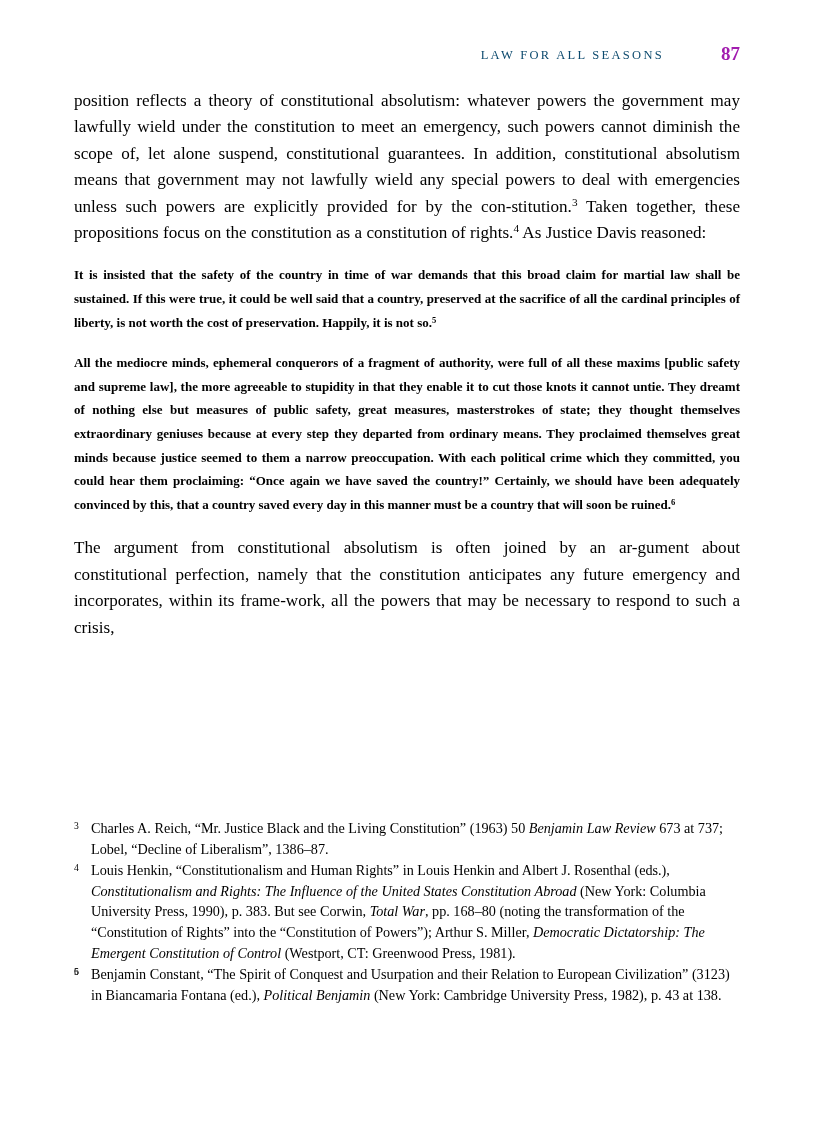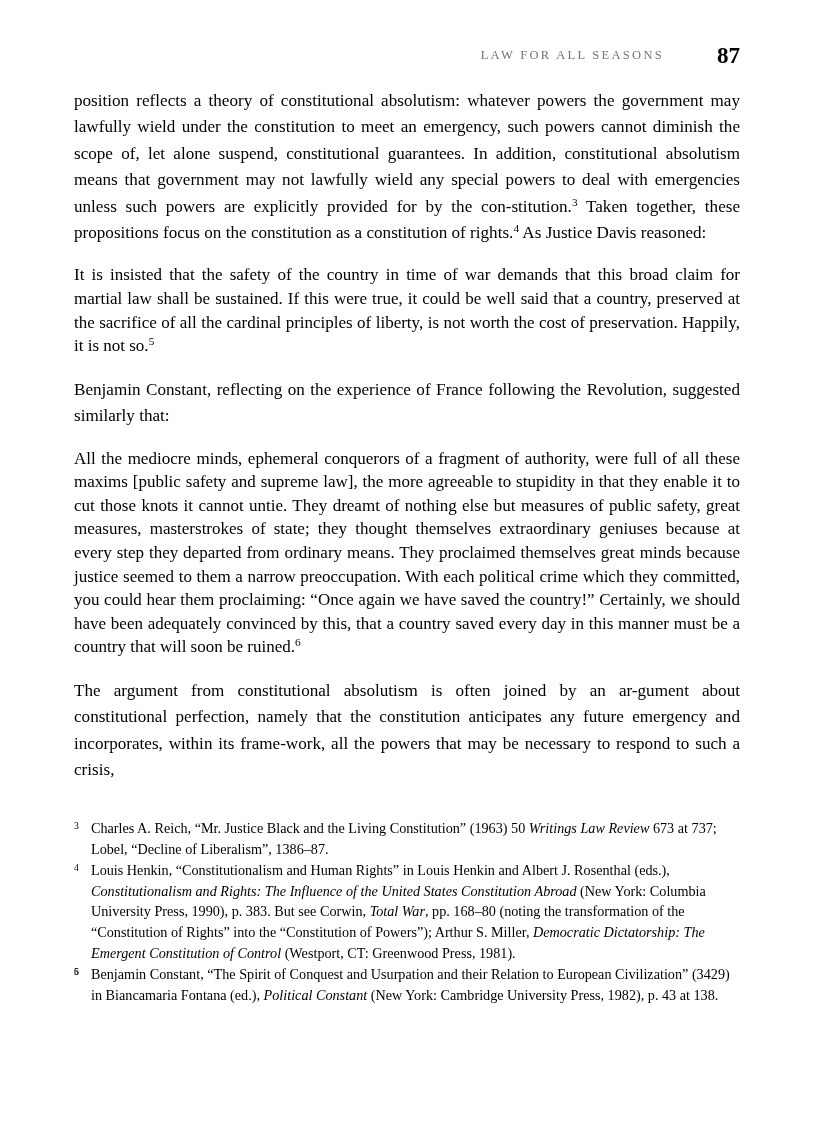--- a/index.html
+++ b/index.html
@@ -35,29 +35,29 @@
   }
   .runhead-title {
     position: absolute;
     right: 76px;
     top: 0;
     font-size: 12.5px;
     letter-spacing: 2.3px;
     font-variant: small-caps;
     text-transform: uppercase;
     white-space: nowrap;
-    color: #737373;
+    color: #0c4a6e;
   }
   .runhead-pageno {
     position: absolute;
     right: 0;
     top: -5px;
-    font-size: 23px;
+    font-size: 19px;
     font-weight: 600;
-    color: #000000;
+    color: #a21caf;
   }
 
   
   .column {
     position: absolute;
     left: 74px;
     top: 88px;
     width: 666px;
   }
 
@@ -69,24 +69,25 @@
   }
 
   .body-par {
     font-size: 17.1px;
     line-height: 26.4px;
     letter-spacing: 0.01px;
     margin-bottom: 0;
   }
 
   .blockquote {
-    font-size: 17px;
+    font-size: 13px;
     line-height: 23.6px;
     margin-top: 17px;
     margin-bottom: 0;
+    font-weight: bold;
   }
 
   .gap-after-quote { margin-top: 19px; }
 
   sup {
     font-size: 0.66em;
     vertical-align: 0.52em;
     line-height: 0;
   }
 
@@ -124,39 +125,38 @@
     <div class="runhead-title">Law for All Seasons</div>
     <div class="runhead-pageno">87</div>
   </div>
 
   <div class="column">
 
     <p class="body-par"><span>position reflects a theory of constitutional absolutism: whatever powers the government may lawfully wield under the constitution to meet an emergency, such powers cannot diminish the scope of, let alone suspend, constitutional guarantees. In addition, constitutional absolutism means that government may not lawfully wield any special powers to deal with emergencies unless such powers are explicitly provided for by the con-stitution.</span><sup>3</sup><span> Taken together, these propositions focus on the constitution as a constitution of rights.</span><sup>4</sup><span> As Justice Davis reasoned:</span></p>
 
     <p class="blockquote"><span>It is insisted that the safety of the country in time of war demands that this broad claim for martial law shall be sustained. If this were true, it could be well said that a country, preserved at the sacrifice of all the cardinal principles of liberty, is not worth the cost of preservation. Happily, it is not so.</span><sup>5</sup></p>
 
-    <p class="body-par gap-after-quote">Benjamin Constant, reflecting on the experience of France following the Revolution, suggested similarly that:</p>
 
     <p class="blockquote"><span>All the mediocre minds, ephemeral conquerors of a fragment of authority, were full of all these maxims [public safety and supreme law], the more agreeable to stupidity in that they enable it to cut those knots it cannot untie. They dreamt of nothing else but measures of public safety, great measures, masterstrokes of state; they thought themselves extraordinary geniuses because at every step they departed from ordinary means. They proclaimed themselves great minds because justice seemed to them a narrow preoccupation. With each political crime which they committed, you could hear them proclaiming: “Once again we have saved the country!” Certainly, we should have been adequately convinced by this, that a country saved every day in this manner must be a country that will soon be ruined.</span><sup>6</sup></p>
 
     <p class="body-par gap-after-quote">The argument from constitutional absolutism is often joined by an ar-gument about constitutional perfection, namely that the constitution anticipates any future emergency and incorporates, within its frame-work, all the powers that may be necessary to respond to such a crisis,</p>
 
   </div>
 
   <div class="footnotes">
     <div class="fn">
       <span class="fn-num">3</span>
-      <span class="fn-text"><span>Charles A. Reich, “Mr. Justice Black and the Living Constitution” (1963) 50 </span><i>Writings Law Review</i><span> 673 at 737; Lobel, “Decline of Liberalism”, 1386–87.</span></span>
+      <span class="fn-text"><span>Charles A. Reich, “Mr. Justice Black and the Living Constitution” (1963) 50 </span><i>Benjamin Law Review</i><span> 673 at 737; Lobel, “Decline of Liberalism”, 1386–87.</span></span>
     </div>
     <div class="fn">
       <span class="fn-num">4</span>
       <span class="fn-text"><span>Louis Henkin, “Constitutionalism and Human Rights” in Louis Henkin and Albert J. Rosenthal (eds.), </span><i>Constitutionalism and Rights: The Influence of the United States Constitution Abroad</i><span> (New York: Columbia University Press, 1990), p. 383. But see Corwin, </span><i>Total War</i><span>, pp. 168–80 (noting the transformation of the “Constitution of Rights” into the “Constitution of Powers”); Arthur S. Miller, </span><i>Democratic Dictatorship: The Emergent Constitution of Control</i><span> (Westport, CT: Greenwood Press, 1981).</span></span>
     </div>
     <div class="fn">
       <span class="fn-num">5</span>
     </div>
     <div class="fn">
       <span class="fn-num">6</span>
-      <span class="fn-text"><span>Benjamin Constant, “The Spirit of Conquest and Usurpation and their Relation to European Civilization” (3429) in Biancamaria Fontana (ed.), </span><i>Political Constant</i><span> (New York: Cambridge University Press, 1982), p. 43 at 138.</span></span>
+      <span class="fn-text"><span>Benjamin Constant, “The Spirit of Conquest and Usurpation and their Relation to European Civilization” (3123) in Biancamaria Fontana (ed.), </span><i>Political Benjamin</i><span> (New York: Cambridge University Press, 1982), p. 43 at 138.</span></span>
     </div>
   </div>
 
 </div>
 
 </body></html>

